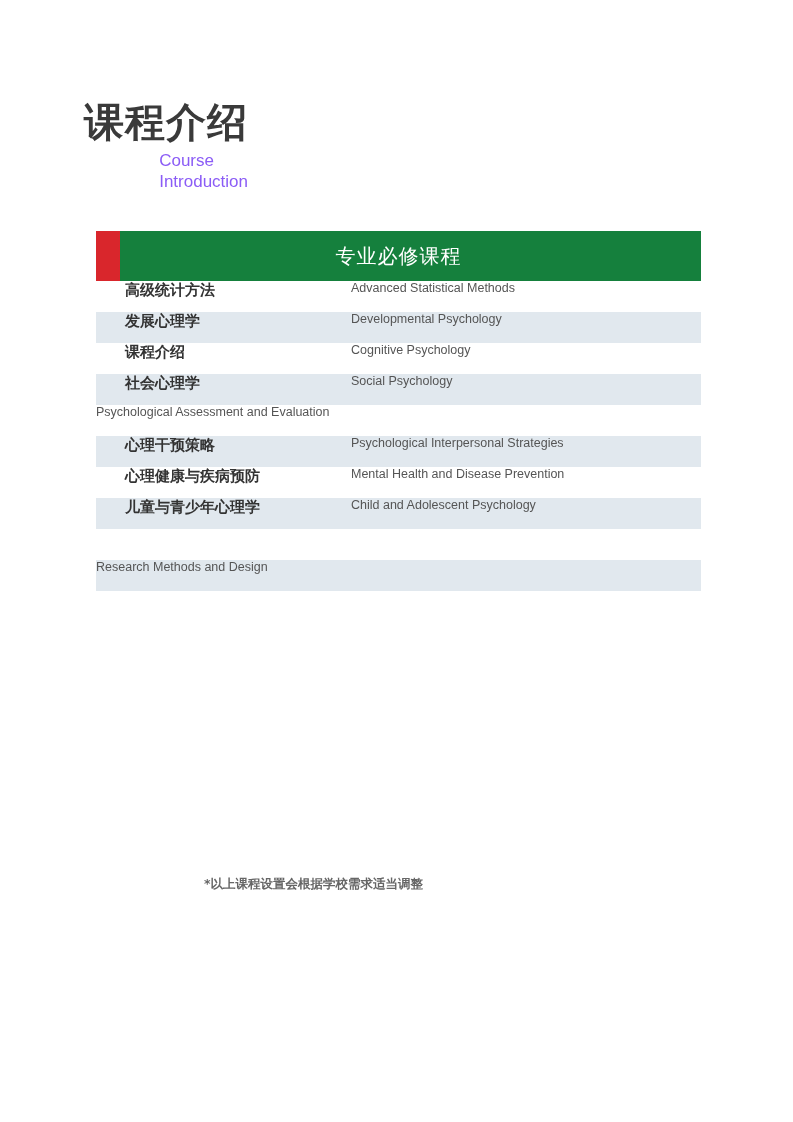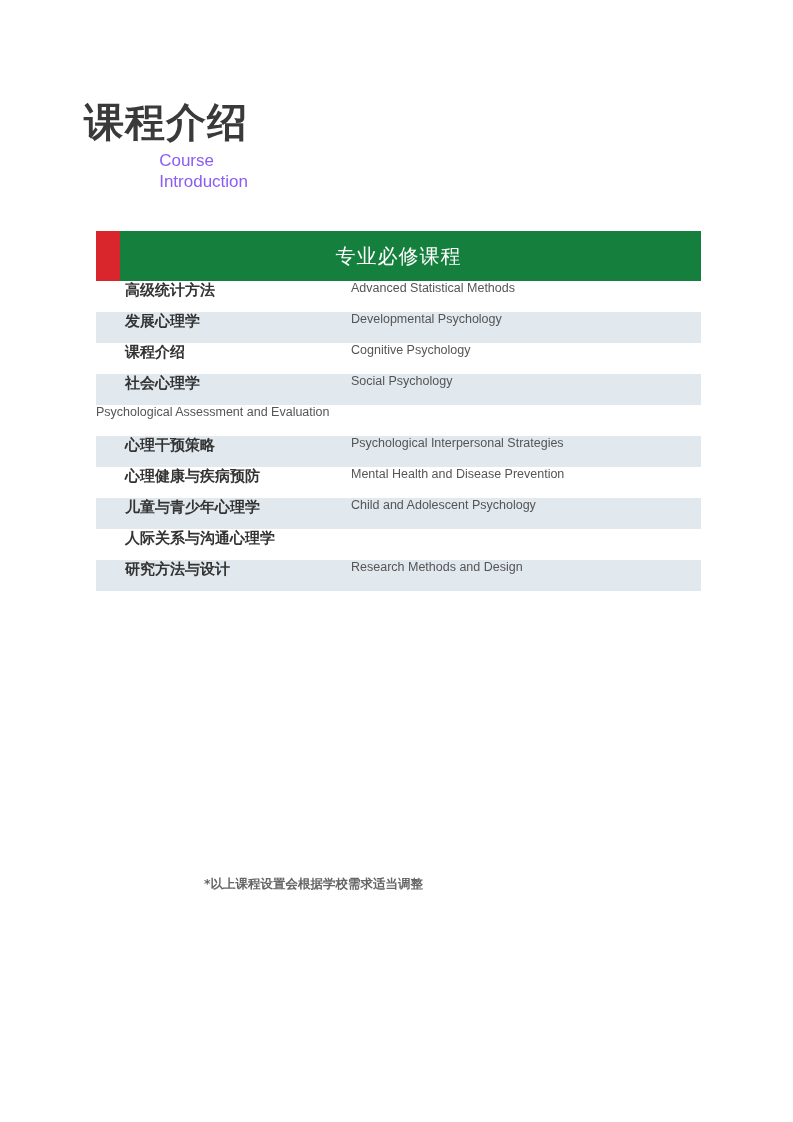--- a/index.html
+++ b/index.html
@@ -61,21 +61,19 @@
     </div>
   <div class="row">
       <span class="cn">心理健康与疾病预防</span>
       <span class="en">Mental Health and Disease Prevention</span>
     </div>
   <div class="row alt">
       <span class="cn">儿童与青少年心理学</span>
       <span class="en">Child and Adolescent Psychology</span>
     </div>
   <div class="row">
-      <span class="cn">人际关系与沟通心理学</span>
     </div>
   <div class="row alt">
-      <span class="cn">研究方法与设计</span>
       <span class="en">Research Methods and Design</span>
     </div>
 </div>
 
 <div class="note">*以上课程设置会根据学校需求适当调整</div>
 
 </body></html>

